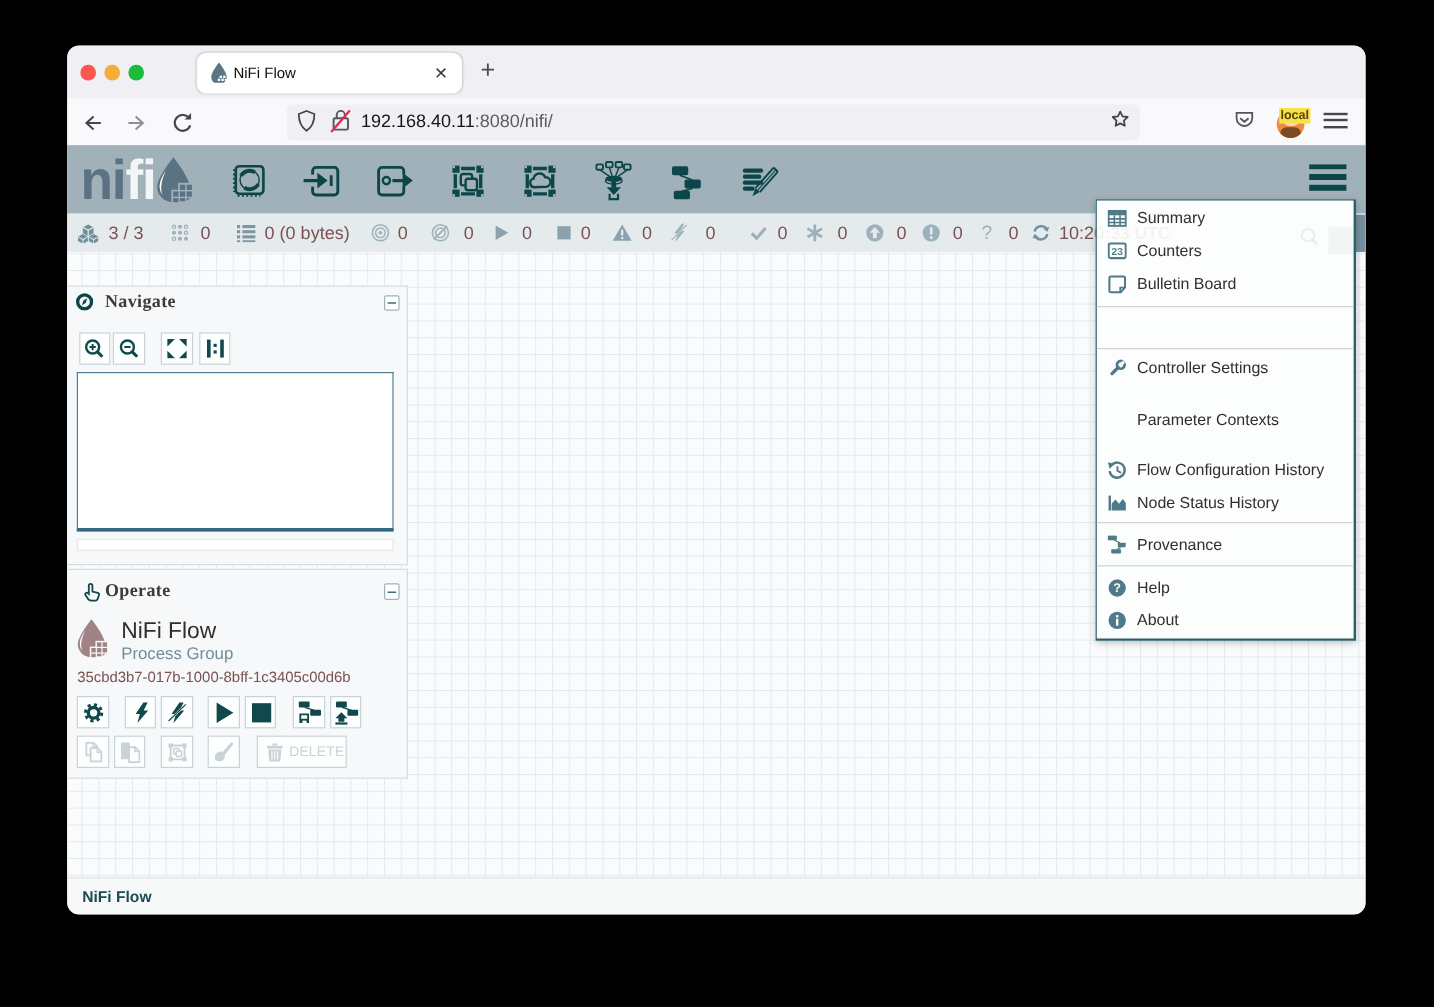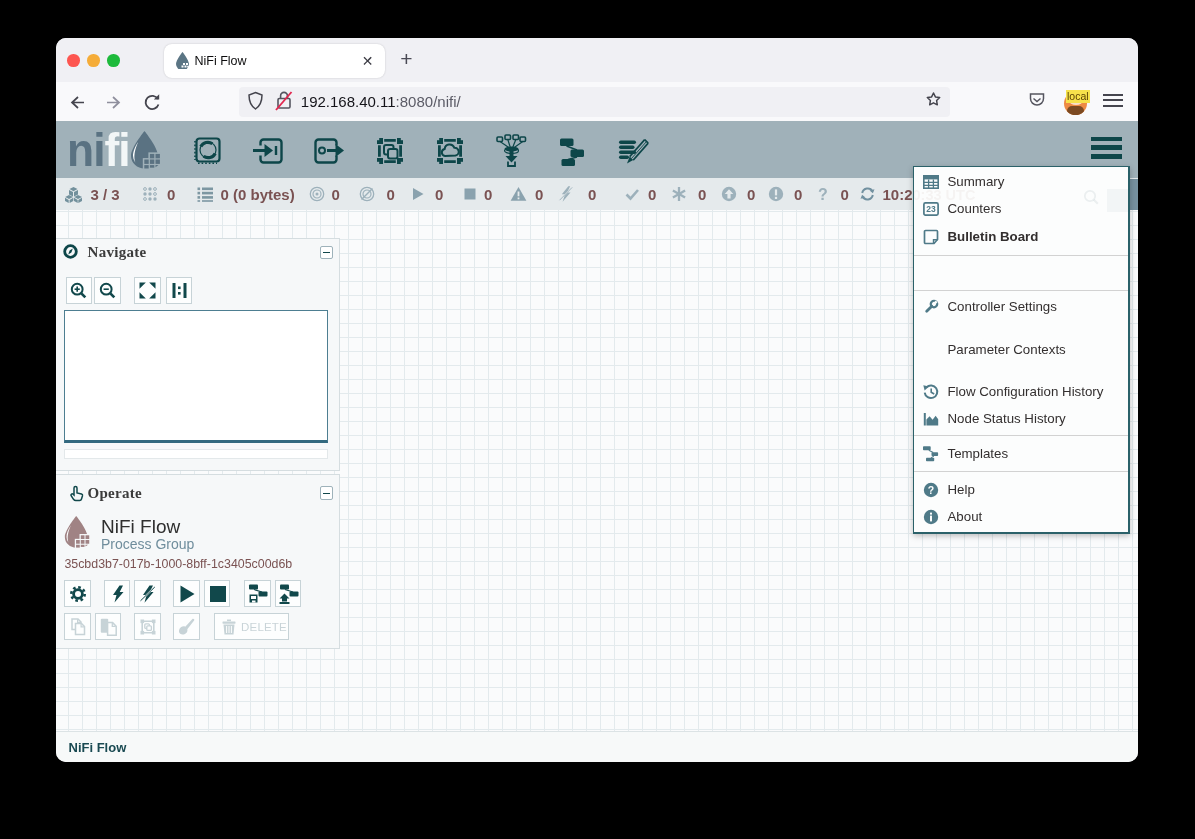--- a/index.html
+++ b/index.html
@@ -18,21 +18,21 @@
   #urlfield { position:absolute; left:182.5px; top:5.5px; width:711px; height:30px; background:#f0f0f4; border-radius:4px; }
   #urltext { position:absolute; left:244.8px; top:11px; font-size:15px; color:#15141a; }
   #urltext span { color:#5b5b66; }
   
   #nifihdr { position:absolute; left:0; top:82.5px; width:100%; height:57.5px; background:#a0b1b9; }
   #nifilogo { position:absolute; left:11px; top:10px; font-weight:bold; font-size:37px; letter-spacing:-0.8px; color:#5a7282; transform:scale(1.2,1.26); transform-origin:0 60%; }
   #nifilogo b { color:#f2f6f7; font-weight:bold; }
   .tbic { position:absolute; top:13px; }
   #hamb { position:absolute; left:1035px; top:16px; width:31px; height:22.5px; }
   #hamb div { height:4.8px; background:#0d4649; margin-bottom:4px; }
-  #stats { position:absolute; left:0; top:140px; width:100%; height:32px; background:#e5eaec; font-size:15px; font-weight:bold; color:#7a5252;padding-left:32px; }
+  #stats { position:absolute; left:0; top:140px; width:100%; height:32px; background:#e5eaec; font-size:15px; font-weight:normal; color:#7a5252;padding-left:32px; }
   .stx { position:absolute; top:8px; white-space:nowrap; }
   .sic { position:absolute; top:8px; }
   
   #canvas { position:absolute; left:0; top:172px; width:100%; height:521.3px; background:#fafbfc;
     background-image:linear-gradient(#e3eaed 1px, transparent 1px), linear-gradient(90deg, #e3eaed 1px, transparent 1px);
     background-size:14px 14px; background-position:-2px 1px; }
   #crumbs { position:absolute; left:0; top:693.3px; width:100%; height:30.7px; background:#f7f9f9; border-top:1px solid #dce3e5; }
   #crumbs div { position:absolute; left:12.5px; top:8px; font-size:13px; font-weight:bold; color:#1a4a52; }
   
   .panel { position:absolute; left:0; width:284.2px; background:#f6f8f9; border:1px solid #d5dde0; border-left:none; }
@@ -95,21 +95,21 @@
         <path d="M9.5 3 l1.9 3.9 4.3 .6 -3.1 3 .7 4.3 -3.8 -2 -3.8 2 .7 -4.3 -3.1 -3 4.3 -.6 Z" stroke="#45454e" stroke-width="1.5" fill="none" stroke-linejoin="round"></path>
       </svg>
     <svg class="navic" style="left:971px;top:8.5px;" width="20" height="22" viewBox="0 0 20 22">
         <path d="M3.5 4 h13 v4.5 a6.5 6.5 0 0 1 -13 0 Z" stroke="#55555f" stroke-width="1.5" fill="none"></path>
         <path d="M6.5 8.5 l3.5 3 3.5 -3" stroke="#55555f" stroke-width="1.5" fill="none"></path>
       </svg>
     <div class="abs" style="left:1008px;top:10px;width:23px;height:23px;border-radius:50%;background:#ee8a43;overflow:hidden;">
       <div class="abs" style="left:4.5px;top:4px;width:14px;height:9px;border-radius:50%;background:#f8e0c8;"></div>
       <div class="abs" style="left:3px;top:14px;width:17px;height:10px;border-radius:5px;background:#7c4a22;"></div>
     </div>
-    <div class="abs" style="left:1009.5px;top:8px;background:#f7e24b;color:#5c4404;font-weight:normal;font-size:10.5px;padding:0 1.5px;line-height:13.5px;">local</div>
+    <div class="abs" style="left:1009.5px;top:8px;background:#f7e24b;color:#5c4404;font-weight:bold;font-size:10.5px;padding:0 1.5px;line-height:13.5px;">local</div>
     <div class="abs" style="left:1047px;top:12px;width:20px;height:13px;">
       <div style="height:2px;background:#45454e;margin-bottom:3.5px;"></div>
       <div style="height:2px;background:#45454e;margin-bottom:3.5px;"></div>
       <div style="height:2px;background:#45454e;"></div>
     </div>
   </div>
 
   <div id="nifihdr">
     <div id="nifilogo">ni<b>fi</b></div>
     <svg class="abs" style="left:74px;top:10.5px;overflow:visible;" width="32" height="38" viewBox="0 0 32 38">
@@ -547,21 +547,21 @@
         </svg>
       <div class="txt">Summary</div>
     </div>
     <div class="mi" style="top:29.3px;">
       <svg width="16" height="16" viewBox="0 0 16 16">
           <rect x="0.9" y="1.9" width="14.2" height="12.2" rx="1.5" fill="none" stroke="#4f7a88" stroke-width="1.7"></rect>
           <text x="8" y="11.2" text-anchor="middle" font-size="8.5" font-weight="bold" fill="#4f7a88" font-family="Liberation Sans, sans-serif">23</text>
         </svg>
       <div class="txt">Counters</div>
     </div>
-    <div class="mi" style="top:57.2px;font-weight:bold;">
+    <div class="mi" style="top:57.2px;">
       <svg width="16" height="16" viewBox="0 0 16 16">
           <path d="M2.5 1.5 h11 a1 1 0 0 1 1 1 v8 l-3.5 4 h-8.5 a1 1 0 0 1 -1 -1 v-11 a1 1 0 0 1 1 -1 Z" fill="none" stroke="#4f7a88" stroke-width="1.7"></path>
           <path d="M10.5 14.2 v-3.5 h4" fill="none" stroke="#4f7a88" stroke-width="1.4"></path>
         </svg>
       <div class="txt">Bulletin Board</div>
     </div>
     <div class="mdiv" style="top:88px;"></div>
     <div class="mdiv" style="top:122.5px;"></div>
     <div class="mi" style="top:127.3px;">
       <svg width="16" height="16" viewBox="0 0 16 16" fill="#4f7a88">
@@ -595,21 +595,21 @@
     <div class="mi" style="top:274px;">
       <svg width="16" height="16" viewBox="0 0 16 16" fill="#4f7a88">
           <rect x="0" y="0.3" width="7.7" height="3.9" rx="0.8"></rect>
           <rect x="8.5" y="6.2" width="6.6" height="3.9" rx="0.8"></rect>
           <rect x="3" y="11.7" width="8.2" height="3.6" rx="0.8"></rect>
           <g stroke="#4f7a88" stroke-width="1.1" fill="none">
             <path d="M5.8 4.2 L10.2 6.4"></path>
             <path d="M10.8 10.1 L8 11.9"></path>
           </g>
         </svg>
-      <div class="txt">Templates</div>
+      <div class="txt">Provenance</div>
     </div>
     <div class="mdiv" style="top:304px;"></div>
     <div class="mi" style="top:309.5px;">
       <svg width="16" height="16" viewBox="0 0 16 16">
           <circle cx="8" cy="8" r="7.2" fill="#4f7a88"></circle>
           <text x="8" y="11.6" text-anchor="middle" font-size="10.5" font-weight="bold" fill="#fcfdfd" font-family="Liberation Sans, sans-serif">?</text>
         </svg>
       <div class="txt">Help</div>
     </div>
     <div class="mi" style="top:336.8px;">

